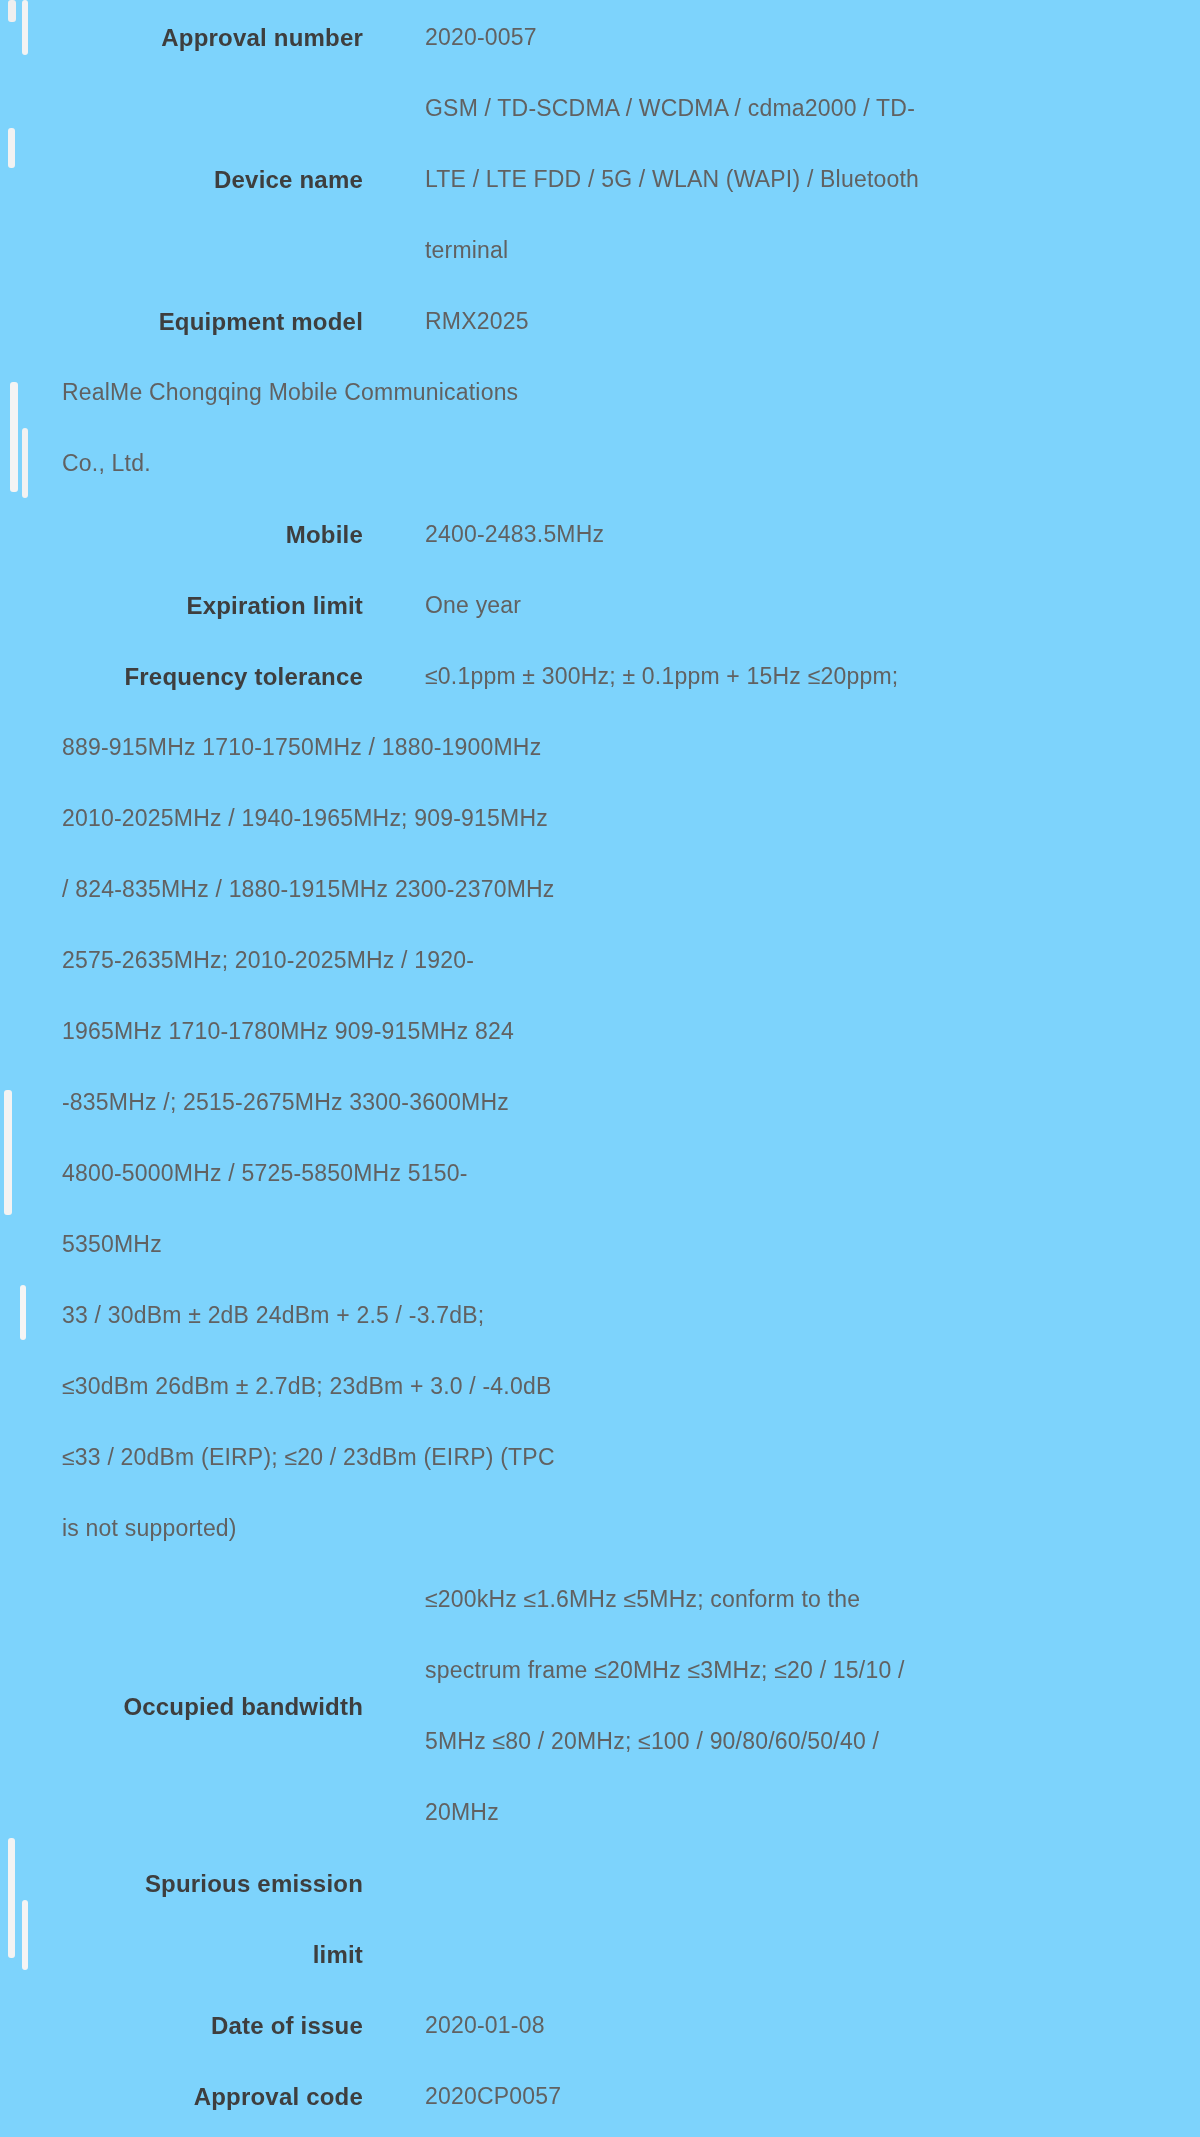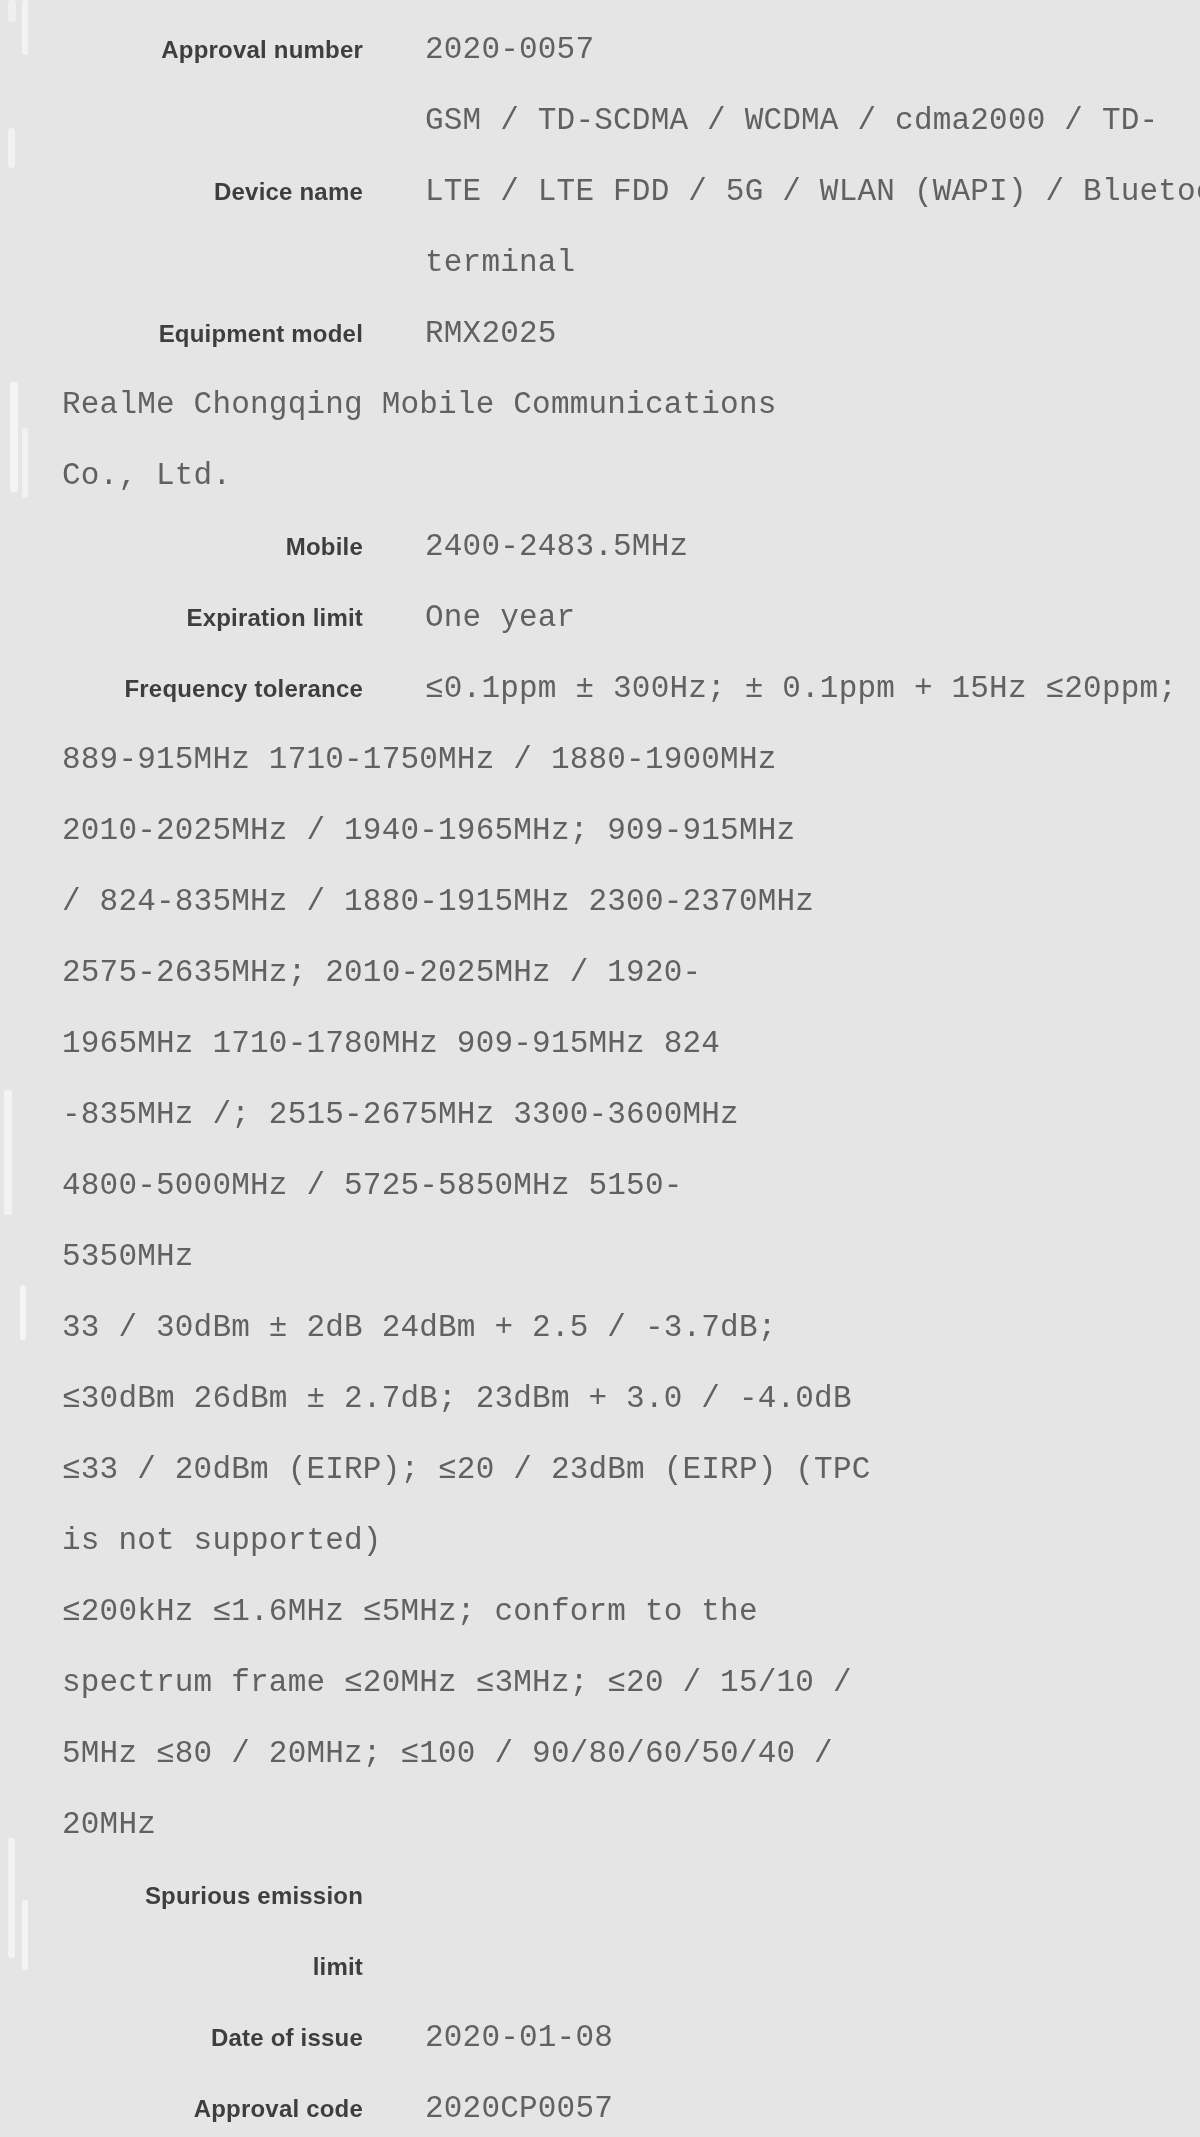--- a/index.html
+++ b/index.html
@@ -4,25 +4,25 @@
 <style>
   html, body {
     margin: 0;
     padding: 0;
     background: #ffffff;
   }
   .page {
     position: relative;
     width: 1200px;
     height: 2137px;
-    background: #e5e5e5;
+    background: #7dd3fc;
     overflow: hidden;
     font-family: "Liberation Sans", "DejaVu Sans", sans-serif;
     box-sizing: border-box;
-    padding-top: 14px;
+    padding-top: 2px;
   }
   .spec-table {
     width: 100%;
   }
   .row {
     display: flex;
     align-items: center;
   }
   .cell-label {
     width: 363px;
@@ -30,27 +30,26 @@
     text-align: right;
     font-size: 24px;
     font-weight: 700;
     line-height: 71px;
     color: #3e3e3e;
     white-space: pre-line;
     letter-spacing: 0.2px;
   }
   .cell-value {
     padding-left: 62px;
-    font-size: 31px;
+    font-size: 23px;
     font-weight: 400;
     line-height: 71px;
     color: #616161;
     white-space: pre;
     letter-spacing: 0.2px;
-    font-family: Liberation Mono, monospace;
   }
   
   .artifact {
     position: absolute;
     background: #efefef;
     border-radius: 3px;
   }
   .a1 { left: 8px;  top: 0px;    width: 8px; height: 22px; }
   .a2 { left: 22px; top: 0px;    width: 6px; height: 55px; background:#f3f3f3; }
   .a3 { left: 8px;  top: 128px;  width: 7px; height: 40px; background:#f2f2f2; }
@@ -127,20 +126,21 @@
     </div>
 
     <div class="row">
       <div class="cell-value">33 / 30dBm ± 2dB 24dBm + 2.5 / -3.7dB;
 ≤30dBm 26dBm ± 2.7dB; 23dBm + 3.0 / -4.0dB
 ≤33 / 20dBm (EIRP); ≤20 / 23dBm (EIRP) (TPC
 is not supported)</div>
     </div>
 
     <div class="row">
+      <div class="cell-label">Occupied bandwidth</div>
       <div class="cell-value">≤200kHz ≤1.6MHz ≤5MHz; conform to the
 spectrum frame ≤20MHz ≤3MHz; ≤20 / 15/10 /
 5MHz ≤80 / 20MHz; ≤100 / 90/80/60/50/40 /
 20MHz</div>
     </div>
 
     <div class="row">
       <div class="cell-label">Spurious emission
 limit</div>
     </div>

